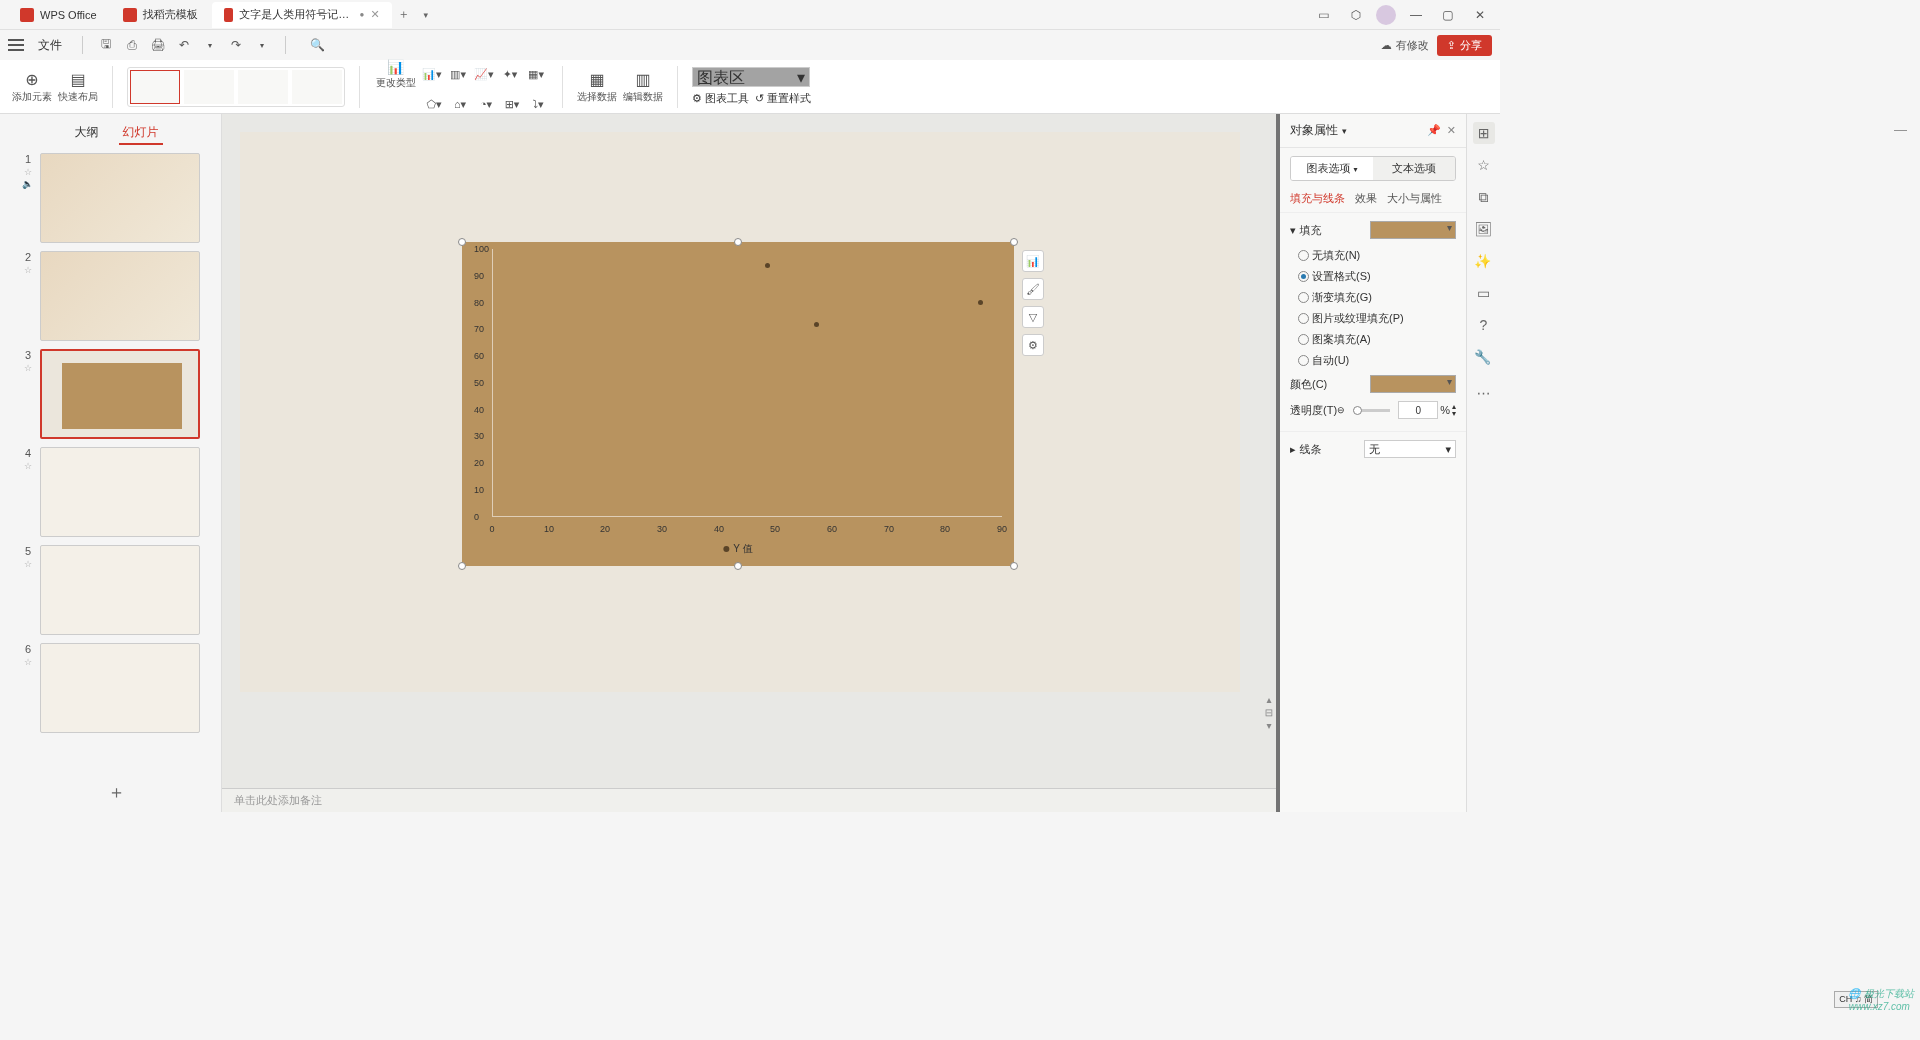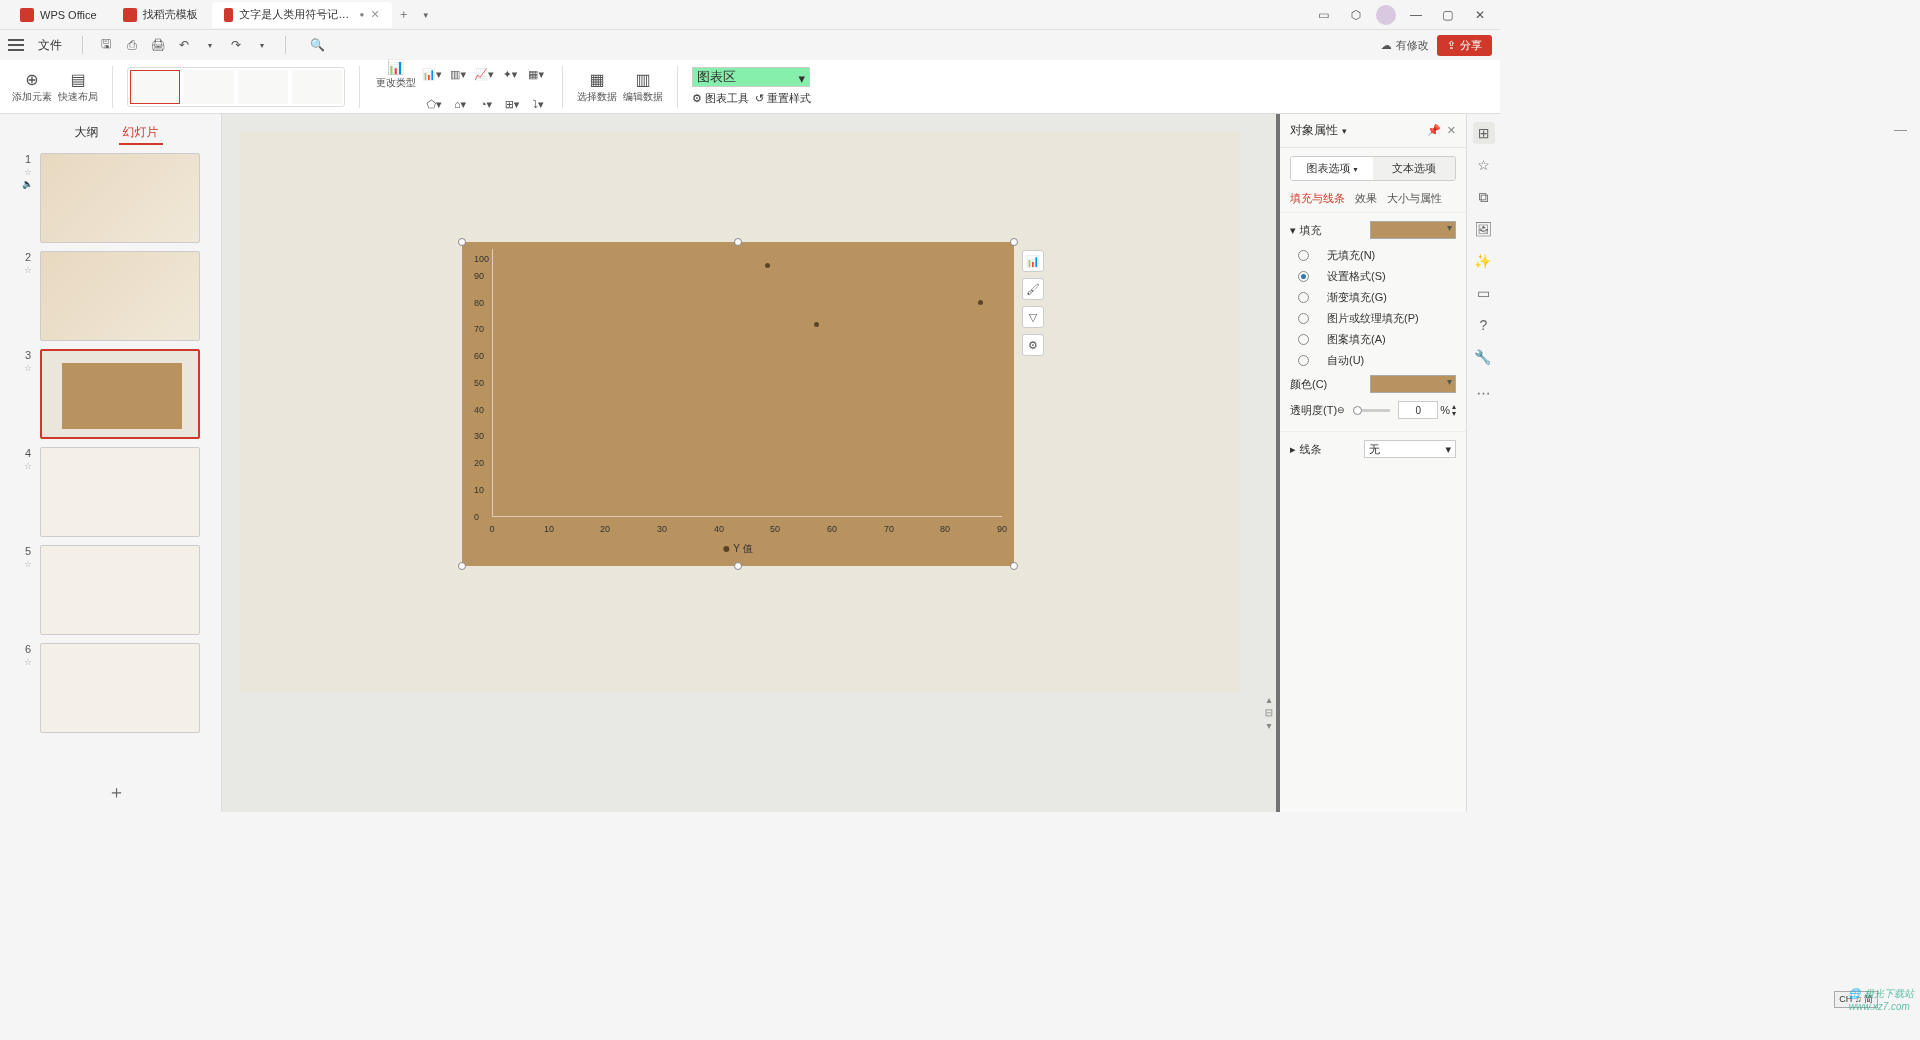--- a/index.html
+++ b/index.html
@@ -38,21 +38,21 @@
 
 
 .ribbon { height: 54px; background: #fff; border-bottom: 1px solid #ddd; display: flex; align-items: center; padding: 0 12px; gap: 8px; }
 .ribbon-group { display: flex; align-items: center; gap: 6px; }
 .ribbon-vgroup { display: flex; flex-direction: column; align-items: center; gap: 1px; font-size: 10px; color: #555; }
 .ribbon-vdivider { width: 1px; height: 42px; background: #e0e0e0; margin: 0 6px; }
 .gallery { display: flex; gap: 4px; border: 1px solid #ddd; padding: 2px; border-radius: 3px; }
 .gallery-item { width: 50px; height: 34px; border: 1px solid transparent; background: #f8f8f6; position: relative; }
 .gallery-item.selected { border-color: #d0382b; }
 .ribbon-btn { width: 20px; height: 20px; display: flex; align-items: center; justify-content: center; color: #555; }
-.ribbon-select { width: 118px; height: 20px; border: 1px solid #ccc; font-size: 13px; padding: 0 4px; background: #86efac; display: flex; align-items: flex-end; justify-content: space-between; }
+.ribbon-select { width: 118px; height: 20px; border: 1px solid #ccc; font-size: 16px; padding: 0 4px; background: #a3a3a3; display: flex; align-items: flex-start; justify-content: space-between; }
 .ribbon-row { display: flex; gap: 6px; align-items: center; font-size: 11px; }
 .ribbon-sublabel { display: flex; gap: 3px; align-items: center; }
 
 
 .main { display: flex; height: 698px; padding-left: 12px; }
 
 
 .slide-nav { width: 210px; background: #f5f5f5; border-right: 1px solid #ddd; display: flex; flex-direction: column; }
 .nav-tabs { display: flex; gap: 16px; padding: 8px 16px 4px; justify-content: center; }
 .nav-tab { font-size: 12px; padding: 2px 4px; cursor: pointer; }
@@ -92,21 +92,21 @@
 .props-subtab { flex: 1; text-align: center; padding: 4px 0; font-size: 11px; background: #f0f0ee; cursor: pointer; }
 .props-subtab.active { background: #fff; }
 .props-tabs2 { display: flex; gap: 10px; padding: 6px 10px; font-size: 11px; border-bottom: 1px solid #eee; }
 .props-tab2 { cursor: pointer; color: #555; }
 .props-tab2.active { color: #d0382b; }
 .props-section { padding: 8px 10px; }
 .sect-header { display: flex; align-items: center; justify-content: space-between; font-size: 11px; margin-bottom: 6px; }
 .sect-header-left { display:flex; gap:4px; align-items:center; }
 .color-sw { width: 86px; height: 18px; background: #b8935f; border: 1px solid #aaa; display: inline-block; position: relative; }
 .color-sw::after { content:"▾"; position:absolute; right:3px; top:0; font-size:10px; color:#555; }
-.radio-row { display: flex; align-items: center; gap: 18px; font-size: 11px; padding: 3px 0 3px 8px; }
+.radio-row { display: flex; align-items: center; gap: 3px; font-size: 11px; padding: 3px 0 3px 8px; }
 .radio { width: 11px; height: 11px; border: 1px solid #888; border-radius: 50%; display: inline-block; position: relative; }
 .radio.checked::after { content:""; width:5px; height:5px; background:#2a7ab0; border-radius:50%; position:absolute; left:2px; top:2px; }
 .prop-row { display: flex; align-items: center; justify-content: space-between; font-size: 11px; padding: 4px 0; }
 .slider { flex: 1; height: 3px; background: #ccc; margin: 0 6px; position: relative; }
 .slider-thumb { width: 9px; height: 9px; background: #fff; border: 1px solid #888; border-radius: 50%; position: absolute; left: 0; top: -3px; }
 .num-input { width: 40px; height: 18px; border: 1px solid #ccc; font-size: 10px; text-align: center; display: flex; align-items: center; justify-content: center; background: #fff; }
 .line-select { height: 18px; border: 1px solid #ccc; font-size: 11px; display: flex; align-items: center; justify-content: space-between; padding: 0 4px; background: #fff; width: 92px; }
 
 
 .side-toolbar { width: 34px; background: #f5f5f5; border-left: 1px solid #ddd; display: flex; flex-direction: column; align-items: center; padding-top: 8px; gap: 10px; }
@@ -319,21 +319,21 @@
         <div class="sel-handle" style="right:-4px;top:-4px;"></div>
         <div class="sel-handle" style="left:-4px;bottom:-4px;"></div>
         <div class="sel-handle" style="left:calc(50% - 4px);bottom:-4px;"></div>
         <div class="sel-handle" style="right:-4px;bottom:-4px;"></div>
 
         <div class="chart-inner">
           <div class="data-pt" style="left:272px;top:14px;"></div>
           <div class="data-pt" style="left:321px;top:73px;"></div>
           <div class="data-pt" style="left:485px;top:51px;"></div>
         </div>
-        <span class="y-tick" style="top:17px;">100</span>
+        <span class="y-tick" style="top:7px;">100</span>
         <span class="y-tick" style="top:34px;">90</span>
         <span class="y-tick" style="top:61px;">80</span>
         <span class="y-tick" style="top:87px;">70</span>
         <span class="y-tick" style="top:114px;">60</span>
         <span class="y-tick" style="top:141px;">50</span>
         <span class="y-tick" style="top:168px;">40</span>
         <span class="y-tick" style="top:194px;">30</span>
         <span class="y-tick" style="top:221px;">20</span>
         <span class="y-tick" style="top:248px;">10</span>
         <span class="y-tick" style="top:275px;">0</span>
@@ -356,20 +356,23 @@
         <div class="float-btn" style="top:36px;">🖌</div>
         <div class="float-btn" style="top:64px;">▽</div>
         <div class="float-btn" style="top:92px;">⚙</div>
       </div>
     </div>
     <div class="vscroll">
       <div class="vscroll-arrow" style="top:580px;">▴</div>
       <div class="vscroll-arrow" style="top:593px;">⊟</div>
       <div class="vscroll-arrow" style="top:606px;">▾</div>
     </div>
+    <div class="notes-area">
+      <span>单击此处添加备注</span>
+    </div>
   </div>
 
   <div class="props">
     <div class="props-header">
       <div class="props-title">
         <span>对象属性</span>
         <span style="font-size:9px;">▾</span>
       </div>
       <div style="display:flex;gap:6px;">
         <span style="font-size:11px;color:#888;">📌</span>

